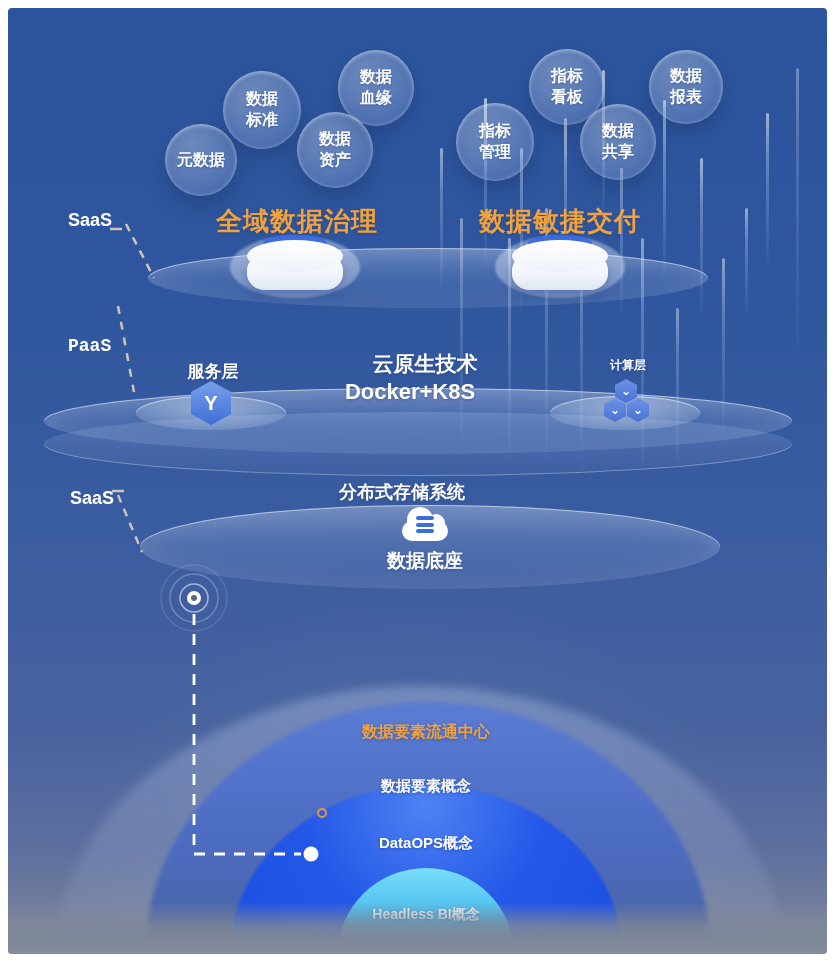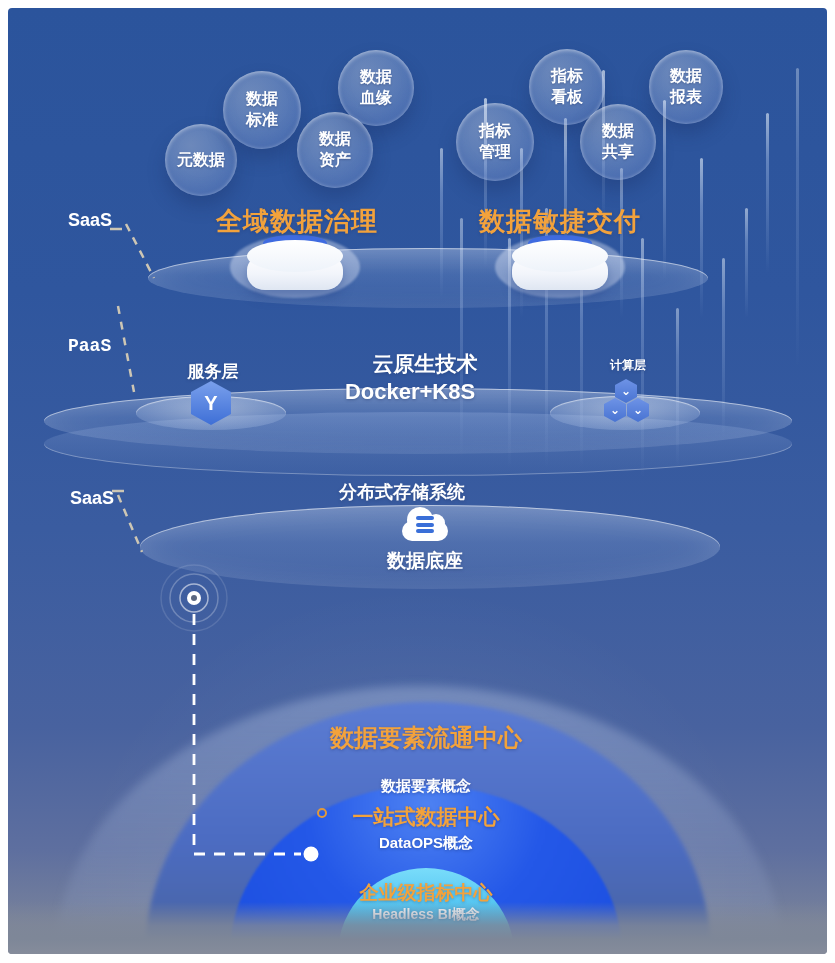--- a/index.html
+++ b/index.html
@@ -184,25 +184,23 @@
           <span></span>
         </div>
     </div>
     <div class="mid-title" style="left:417px;top:540px;font-size:19px;">数据底座</div>
 
     <div class="dome dome-outer"></div>
     <div class="dome dome-2"></div>
     <div class="dome dome-3"></div>
     <div class="dome dome-4"></div>
 
-    <div class="ring-title" style="top:714px;font-size:24px;">数据要素流通中心</div>
+    <div class="ring-title" style="top:714px;font-size:16px;">数据要素流通中心</div>
     <div class="ring-sub" style="top:769px;font-size:15px;">数据要素概念</div>
-    <div class="ring-title" style="top:795px;font-size:21px;">一站式数据中心</div>
     <div class="ring-sub" style="top:826px;font-size:15px;text-align:right;">DataOPS概念</div>
-    <div class="ring-title" style="top:872px;font-size:19px;">企业级指标中心</div>
     <div class="ring-sub" style="top:898px;font-size:14px;">Headless BI概念</div>
 
     <div class="grayband"></div>
 
     <svg class="overlay-svg" width="819" height="946" viewBox="0 0 819 946">
 
       <path d="M102,221 h12" stroke="#CDC6B4" stroke-width="2.5" fill="none"></path>
       <path d="M118,216 L146,270" stroke="#CDC6B4" stroke-width="2.5" fill="none" stroke-dasharray="8 7"></path>
 
       <path d="M110,298 L126,384" stroke="#CDC6B4" stroke-width="2.5" fill="none" stroke-dasharray="8 8"></path>

